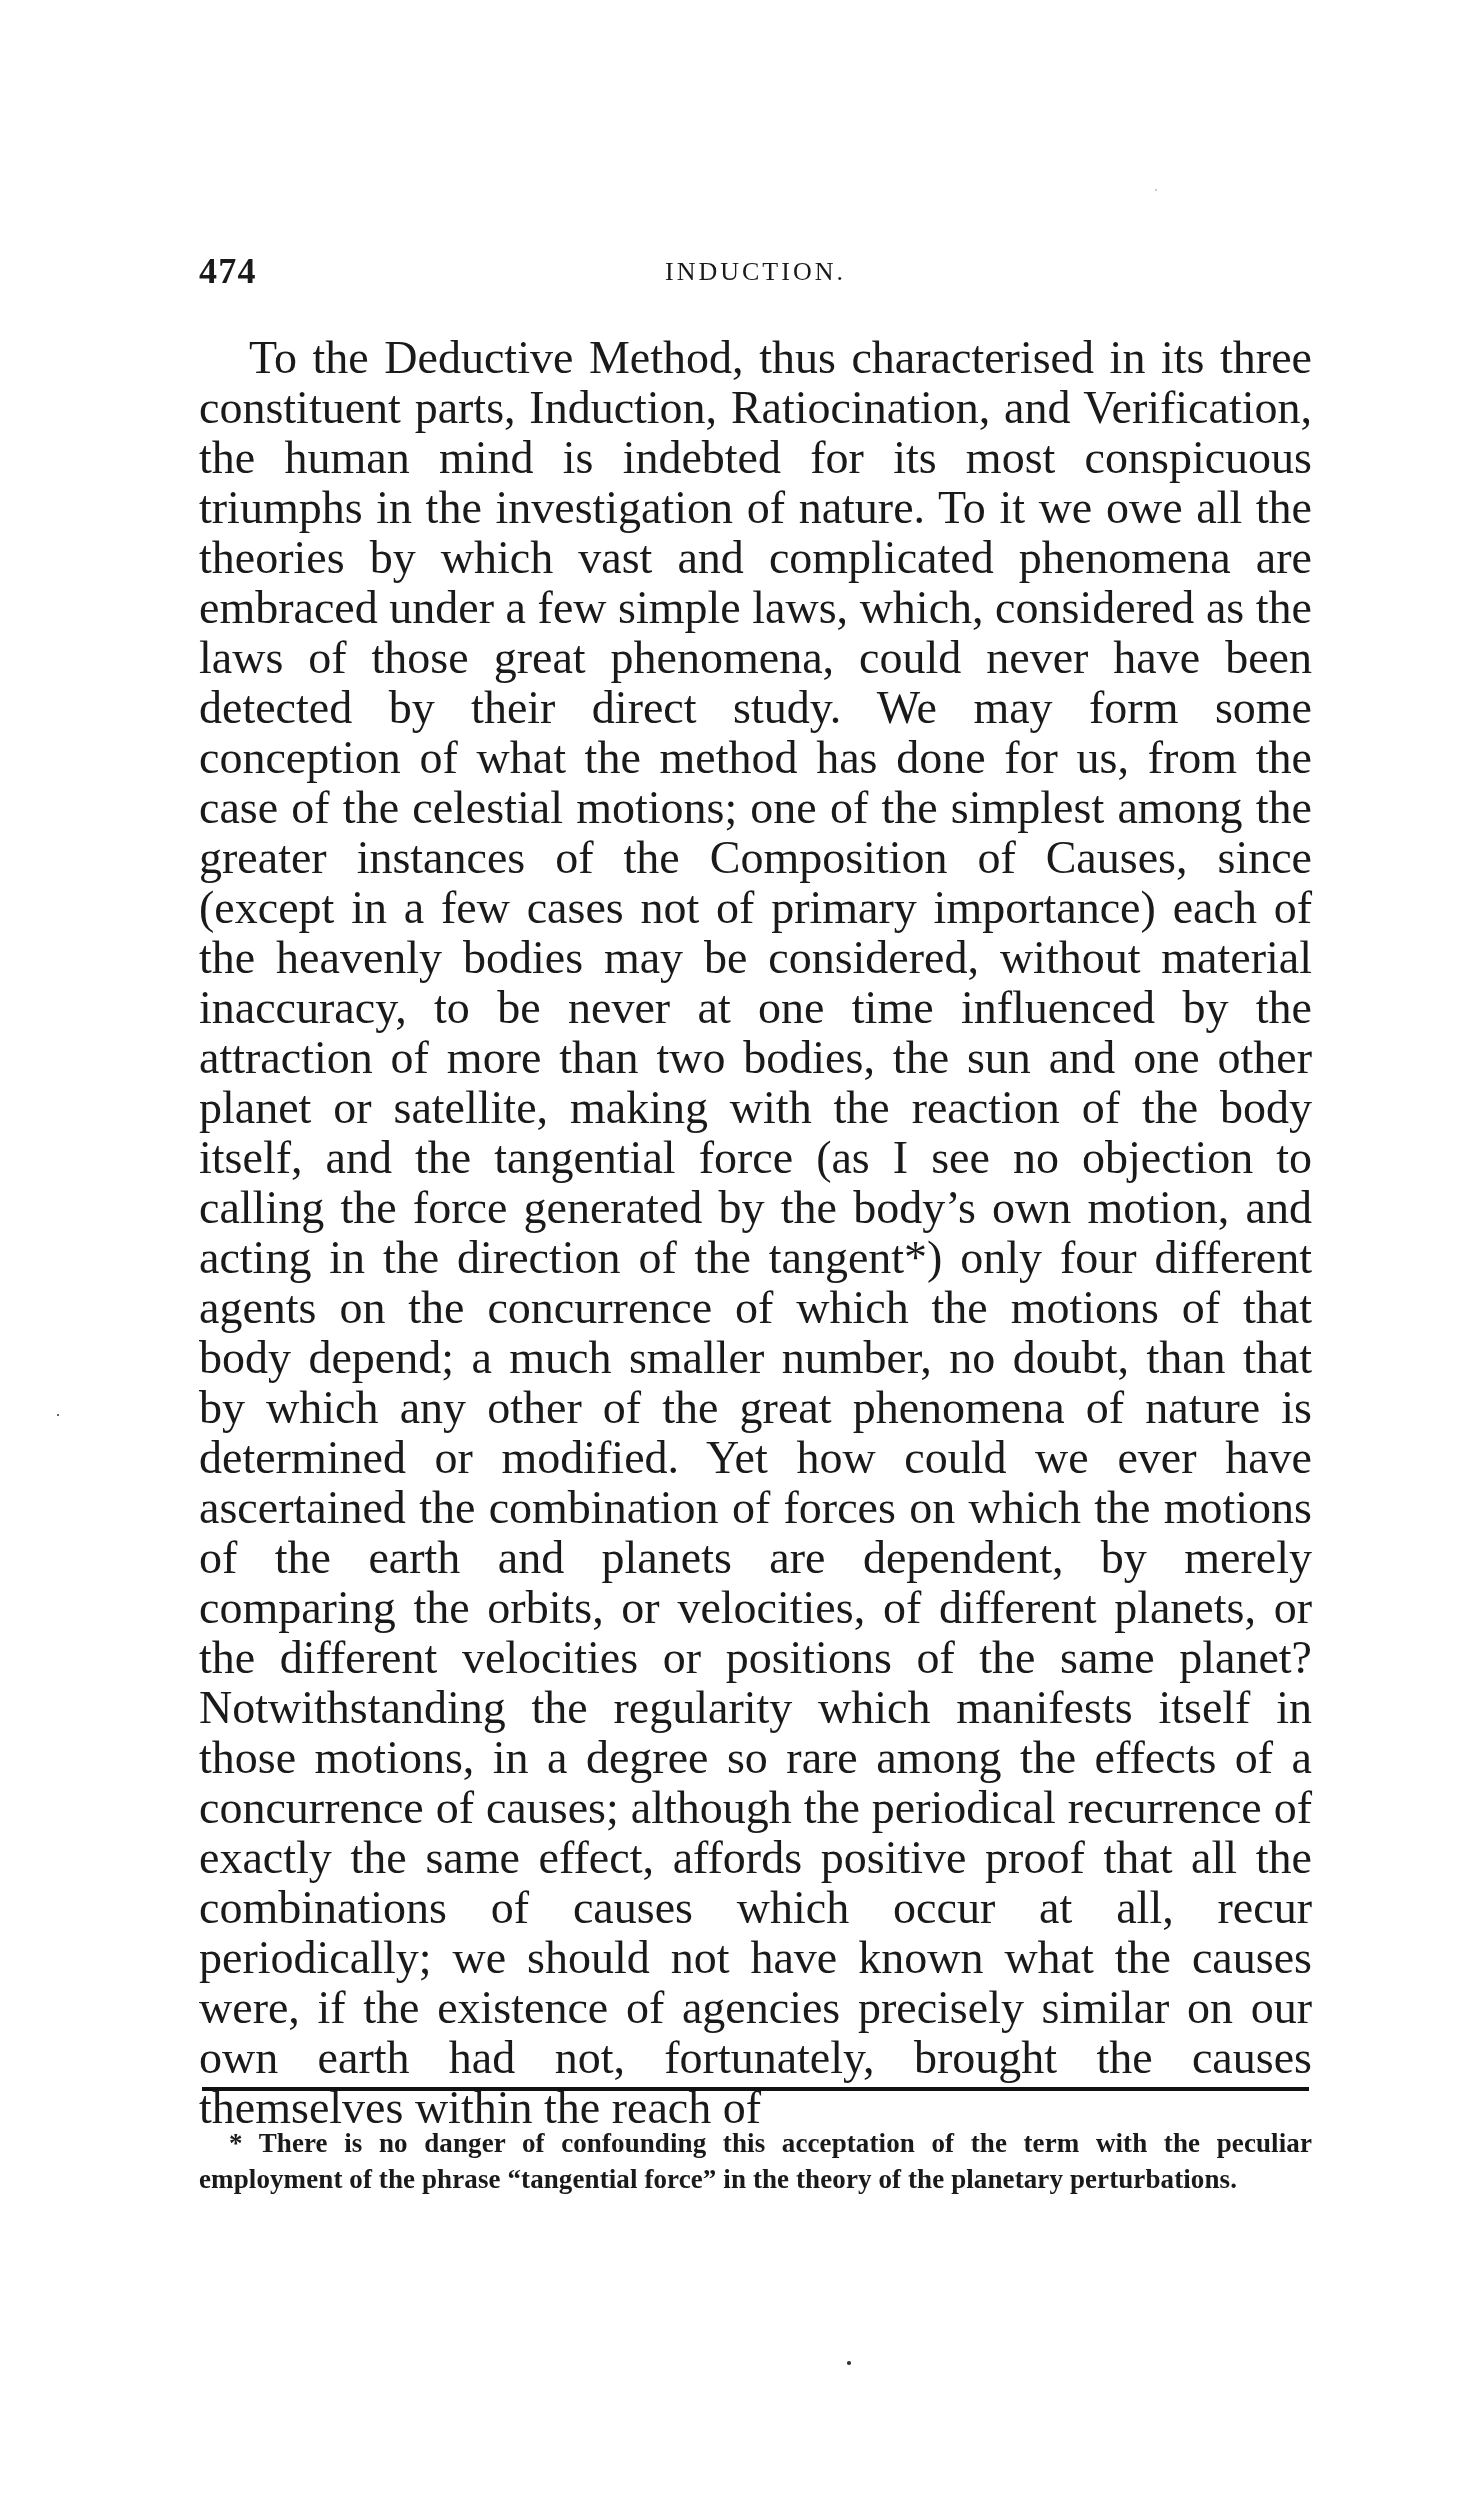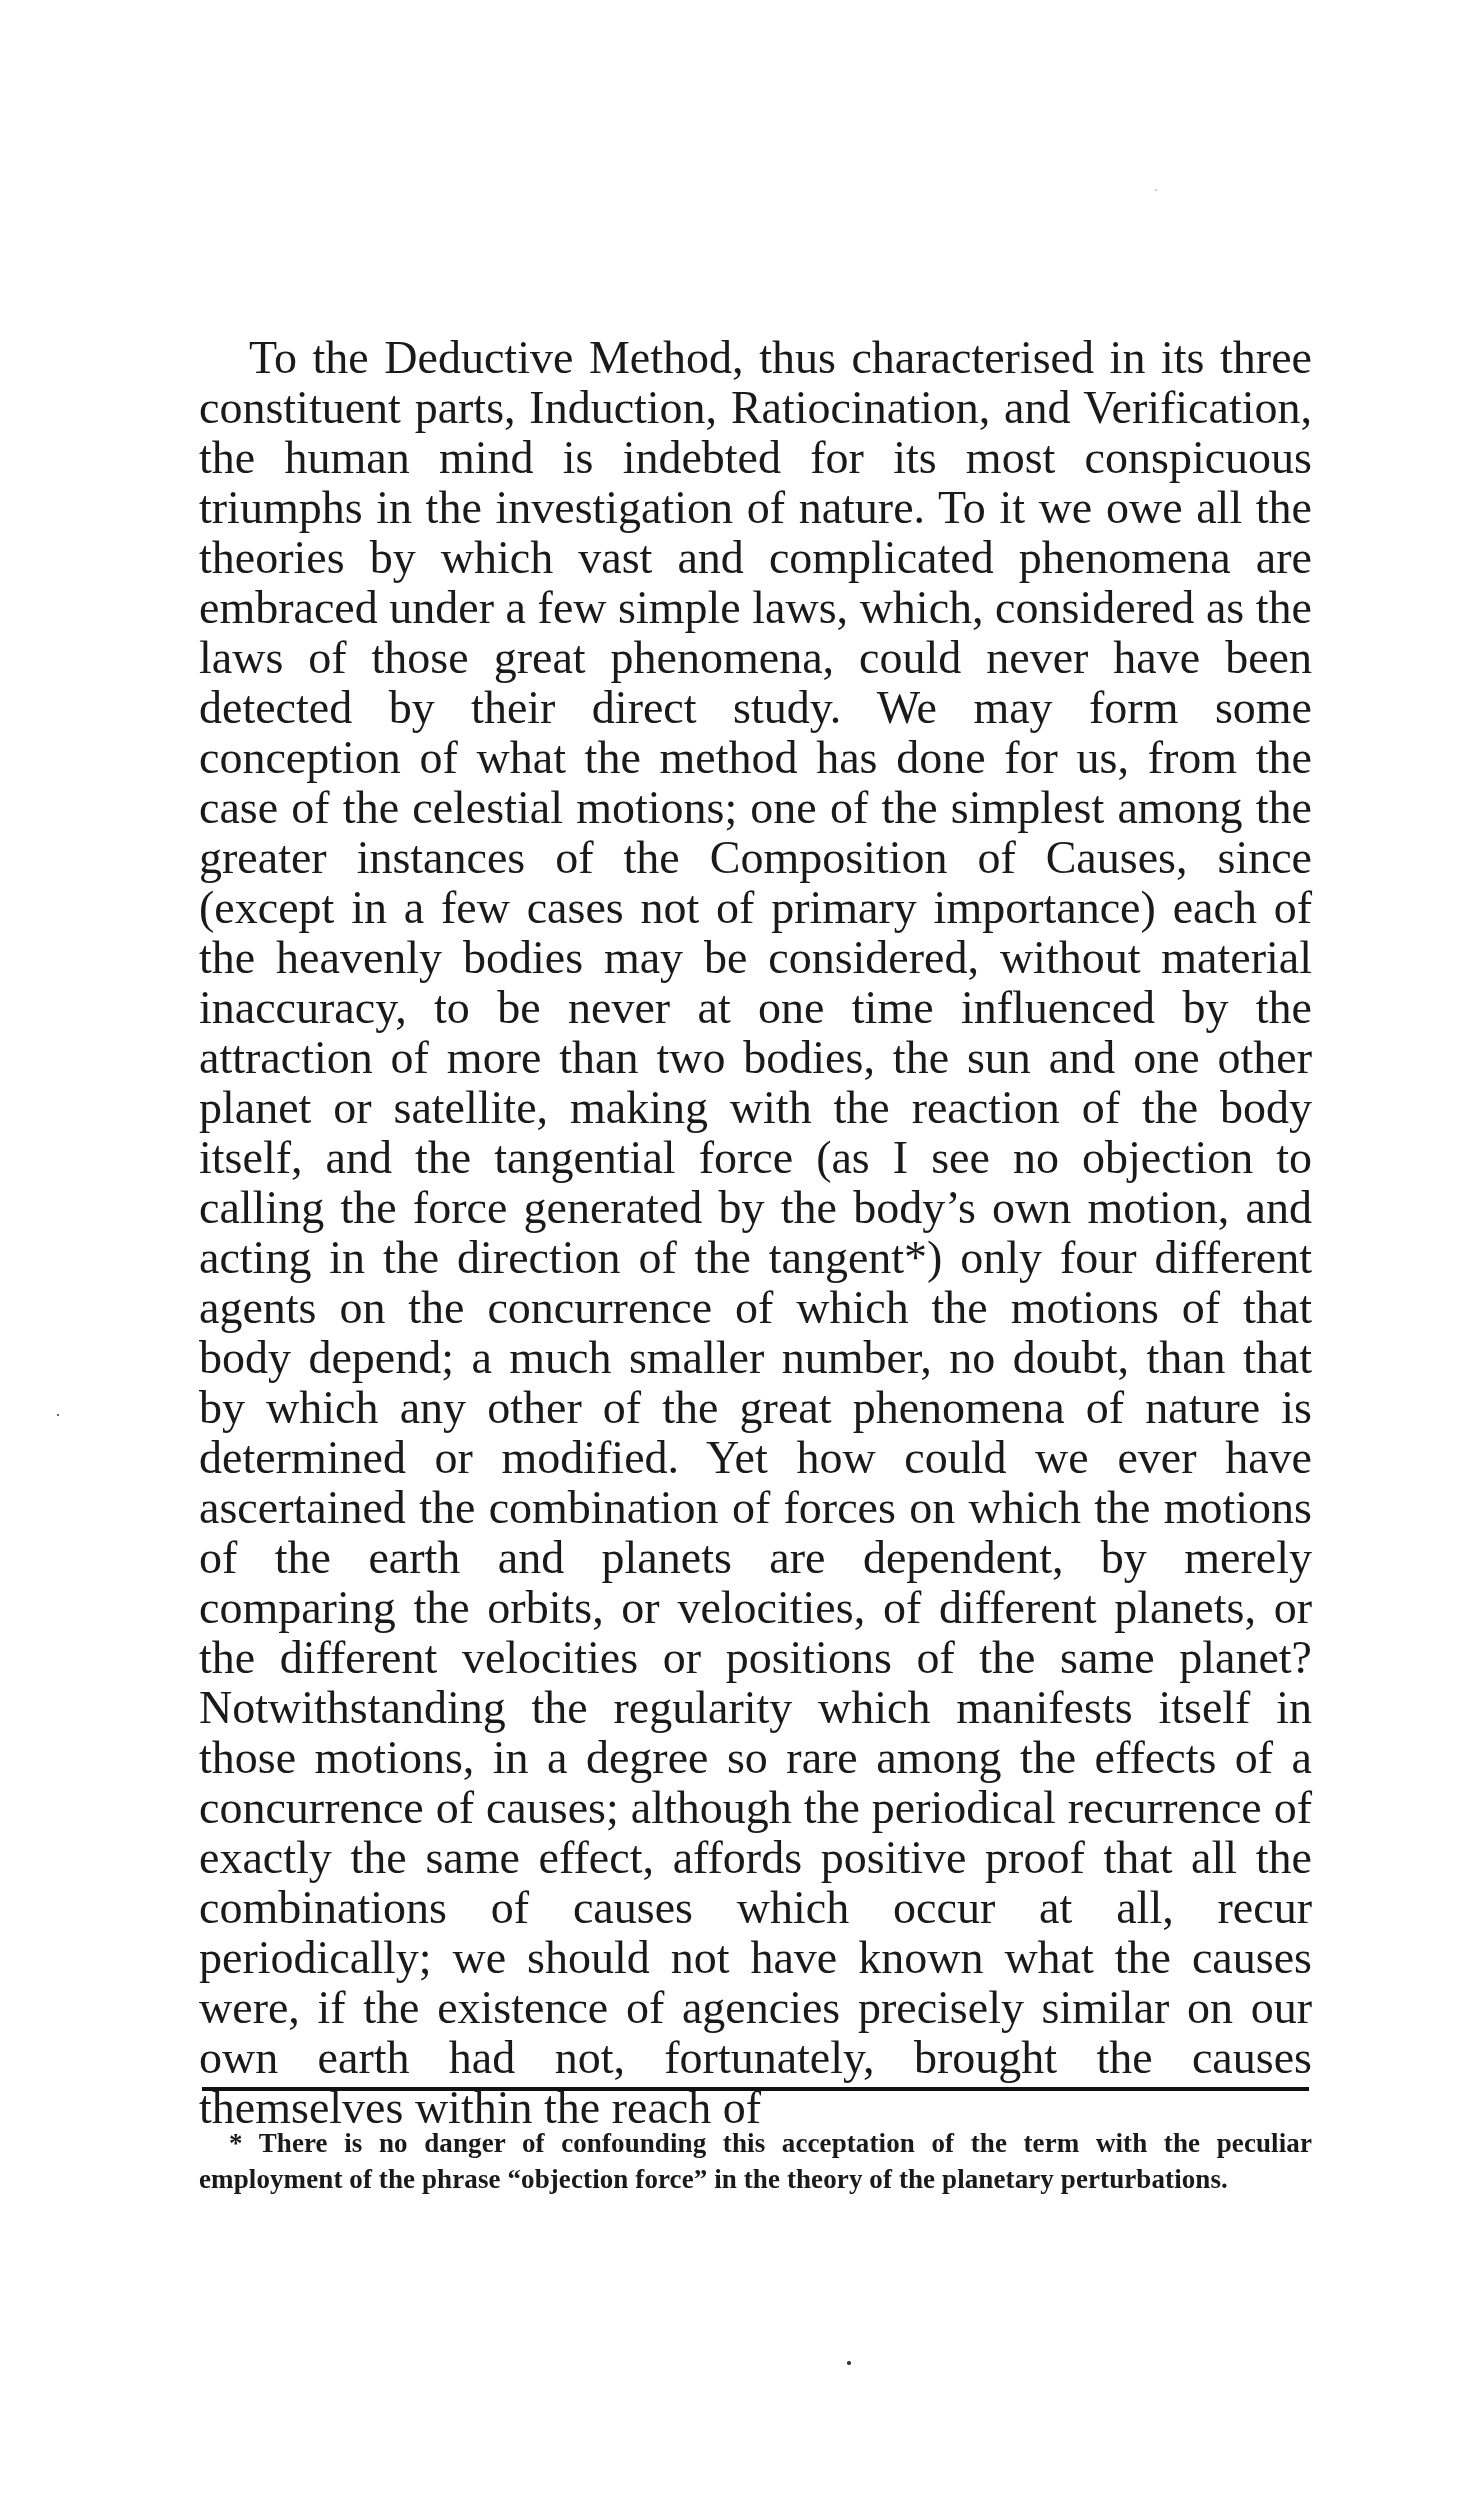--- a/index.html
+++ b/index.html
@@ -87,25 +87,29 @@
       height: 3.6px;
       border-radius: 50%;
       background: #333;
     }
   </style>
 </head>
 <body>
 
 <div class="page">
 
+  <div class="running-head">
+    <span class="page-number">474</span>
+    <div class="running-title">INDUCTION.</div>
+  </div>
 
   <p class="body-text">To the Deductive Method, thus characterised in its three constituent parts, Induction, Ratiocination, and Verification, the human mind is indebted for its most conspicuous triumphs in the investigation of nature. To it we owe all the theories by which vast and complicated phenomena are embraced under a few simple laws, which, considered as the laws of those great phenomena, could never have been detected by their direct study. We may form some conception of what the method has done for us, from the case of the celestial motions; one of the simplest among the greater instances of the Composition of Causes, since (except in a few cases not of primary importance) each of the heavenly bodies may be considered, without material inaccuracy, to be never at one time influenced by the attraction of more than two bodies, the sun and one other planet or satellite, making with the reaction of the body itself, and the tangential force (as I see no objection to calling the force generated by the body’s own motion, and acting in the direction of the tangent*) only four different agents on the concurrence of which the motions of that body depend; a much smaller number, no doubt, than that by which any other of the great phenomena of nature is determined or modified. Yet how could we ever have ascertained the combination of forces on which the motions of the earth and planets are dependent, by merely comparing the orbits, or velocities, of different planets, or the different velocities or positions of the same planet? Notwithstanding the regularity which manifests itself in those motions, in a degree so rare among the effects of a concurrence of causes; although the periodical recurrence of exactly the same effect, affords positive proof that all the combinations of causes which occur at all, recur periodically; we should not have known what the causes were, if the existence of agencies precisely similar on our own earth had not, fortunately, brought the causes themselves within the reach of</p>
 
   <div class="rule"></div>
 
-  <p class="footnote">* There is no danger of confounding this acceptation of the term with the peculiar employment of the phrase “objection force” in the theory of the planetary perturbations.</p>
+  <p class="footnote">* There is no danger of confounding this acceptation of the term with the peculiar employment of the phrase “tangential force” in the theory of the planetary perturbations.</p>
 
   <div class="speck" style="left:1155px; top:189px; width:1.8px; height:1.8px; background:#bbb;"></div>
   <div class="speck" style="left:847px; top:2361px;"></div>
   <div class="speck" style="left:57px; top:1414px; width:2.4px; height:2.4px;"></div>
 
 </div>
 
 
 </body></html>

